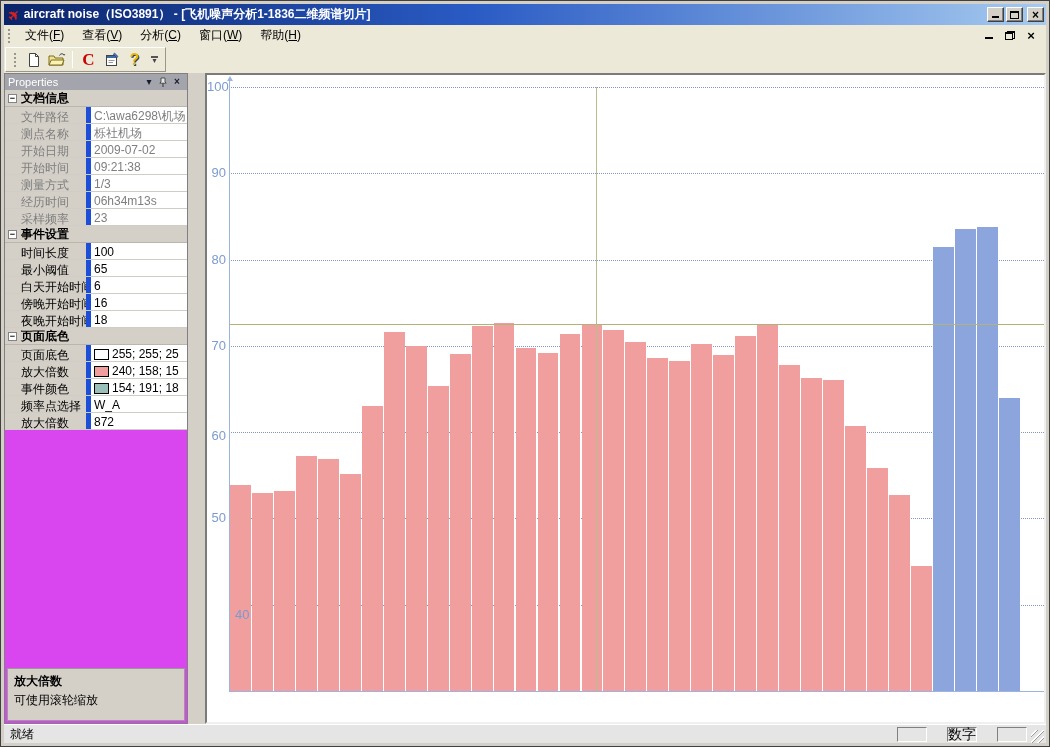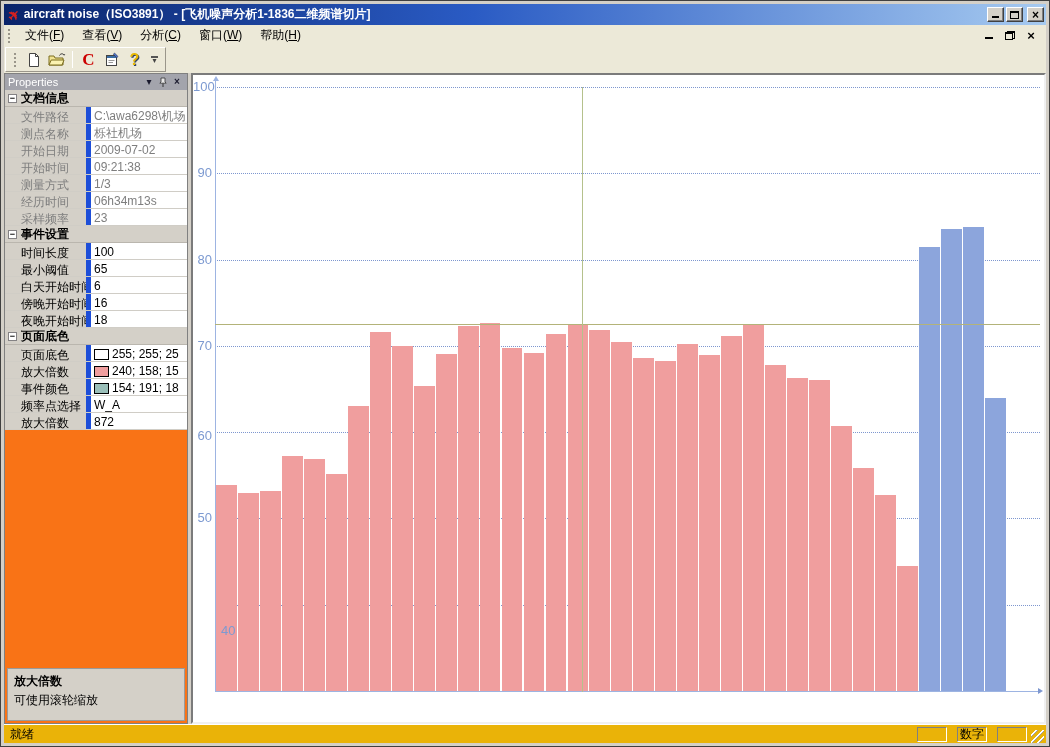--- a/index.html
+++ b/index.html
@@ -37,21 +37,21 @@
   .c-glyph{color:#cc0000;font-weight:bold;font-size:17px;font-family:"Liberation Serif",serif;line-height:1;}
   .help-glyph{color:#e8b800;font-weight:bold;font-size:16px;text-shadow:1px 1px 0 #30406a;line-height:1;}
   .tb-overflow{display:flex;flex-direction:column;align-items:center;justify-content:center;width:13px;height:21px;font-size:8px;color:#444;line-height:4px;margin-left:2px;}
   .tb-overflow::before{content:"";width:7px;border-top:2px solid #555;margin-bottom:1px;}
   .tb-overflow::after{content:"▾";}
 
   
   .content{display:flex;height:651px;background:#d4d0c8;}
 
   
-  .sidebar{width:184px;background:#f97316;border:1px solid #808080;position:relative;margin-right:3px;flex:none;}
+  .sidebar{width:184px;background:#d946ef;border:1px solid #808080;position:relative;margin-right:17px;flex:none;}
   .props-title{height:16px;background:#a3a4ac;color:#fff;font-size:11px;display:flex;align-items:center;padding:0 3px;}
   .props-title .pt-label{flex:1;}
   .pt-btn{width:14px;height:13px;display:inline-flex;align-items:center;justify-content:center;color:#1a1a2e;font-size:10px;line-height:1;}
   .pt-arrow::before{content:"▾";}
   .pt-close::before{content:"×";font-weight:bold;}
   .props-grid{font-size:12px;}
   .prow{display:flex;height:17px;align-items:stretch;border-bottom:1px solid #d0cdc6;}
   .prow.cat{background:#d4d0c8;font-weight:bold;align-items:center;border-bottom:1px solid #bab6ae;}
   .expand-box{width:9px;height:9px;background:#fff;border:1px solid #848284;font-size:9px;line-height:7px;text-align:center;margin:0 4px 0 3px;flex:none;color:#000;}
   .cat-title{color:#000;}
@@ -71,23 +71,23 @@
   .y-axis-arrow{position:absolute;left:20px;top:1px;width:0;height:0;border-left:3px solid transparent;border-right:3px solid transparent;border-bottom:5px solid #9db4e2;z-index:2;}
   .x-axis{position:absolute;left:22px;top:616px;width:826px;height:1px;background:#9db4e2;z-index:2;}
   .x-axis-arrow{position:absolute;left:845px;top:613px;width:0;height:0;border-top:3px solid transparent;border-bottom:3px solid transparent;border-left:5px solid #7e97cf;z-index:2;}
   .bar{position:absolute;z-index:1;}
   .crosshair-h{position:absolute;left:22px;top:249px;width:825px;height:1px;background:#b3b379;z-index:3;}
   .crosshair-v{position:absolute;left:389px;top:12px;width:1px;height:605px;background:#b5c18c;z-index:3;}
   .readout{position:absolute;left:22px;top:618px;font-size:20px;font-weight:bold;color:#000;white-space:nowrap;z-index:4;}
   .readout span{margin-right:14px;}
 
   
-  .statusbar{height:19px;background:#eab308;display:flex;align-items:center;font-size:12px;padding:1px 2px 0 6px;border-top:1px solid #fff;}
+  .statusbar{height:19px;background:#e5e5e5;display:flex;align-items:center;font-size:12px;padding:1px 2px 0 6px;border-top:1px solid #fff;}
   .sb-left{flex:1;}
-  .sb-pane{width:30px;height:15px;border:1px solid;border-color:#808080 #fff #fff #808080;margin-left:10px;font-size:12px;display:flex;align-items:center;justify-content:center;}
+  .sb-pane{width:30px;height:15px;border:1px solid;border-color:#808080 #fff #fff #808080;margin-left:20px;font-size:14px;display:flex;align-items:center;justify-content:center;}
   .sb-grip{width:13px;height:13px;margin-left:4px;background:repeating-linear-gradient(-45deg,transparent 0 3px,#9a9a9a 3px 4px,#fff 4px 5px);align-self:flex-end;}
 </style>
 </head>
 <body>
 
 <div class="window">
 
   <div class="titlebar">
     <span class="app-icon">✈</span>
     <span class="title-text">aircraft noise（ISO3891） - [飞机噪声分析1-1836二维频谱切片]</span>
@@ -297,21 +297,21 @@
 
     <div class="chart-pane">
       <div class="plot">
         <span class="y-axis-arrow"></span>
         <span class="y-axis"></span>
         <span class="x-axis"></span>
         <span class="x-axis-arrow"></span>
         <span class="crosshair-h" style="top: 249px;"></span>
         <span class="crosshair-v" style="left: 389px;"></span>
       <span class="gridline" style="left: 22px; width: 825px; top: 529.7px;"></span>
-          <span class="ytick" style="top: 548px; padding-left: 28px;">40</span>
+          <span class="ytick" style="top: 532px; padding-left: 28px;">40</span>
           <span class="gridline" style="left: 22px; width: 825px; top: 443.4px;"></span>
           <span class="ytick" style="top: 435.4px;">50</span>
           <span class="gridline" style="left: 22px; width: 825px; top: 357.1px;"></span>
           <span class="ytick" style="top: 353px;">60</span>
           <span class="gridline" style="left: 22px; width: 825px; top: 270.9px;"></span>
           <span class="ytick" style="top: 262.9px;">70</span>
           <span class="gridline" style="left: 22px; width: 825px; top: 184.6px;"></span>
           <span class="ytick" style="top: 176.6px;">80</span>
           <span class="gridline" style="left: 22px; width: 825px; top: 98.3px;"></span>
           <span class="ytick" style="top: 90.3px;">90</span>

